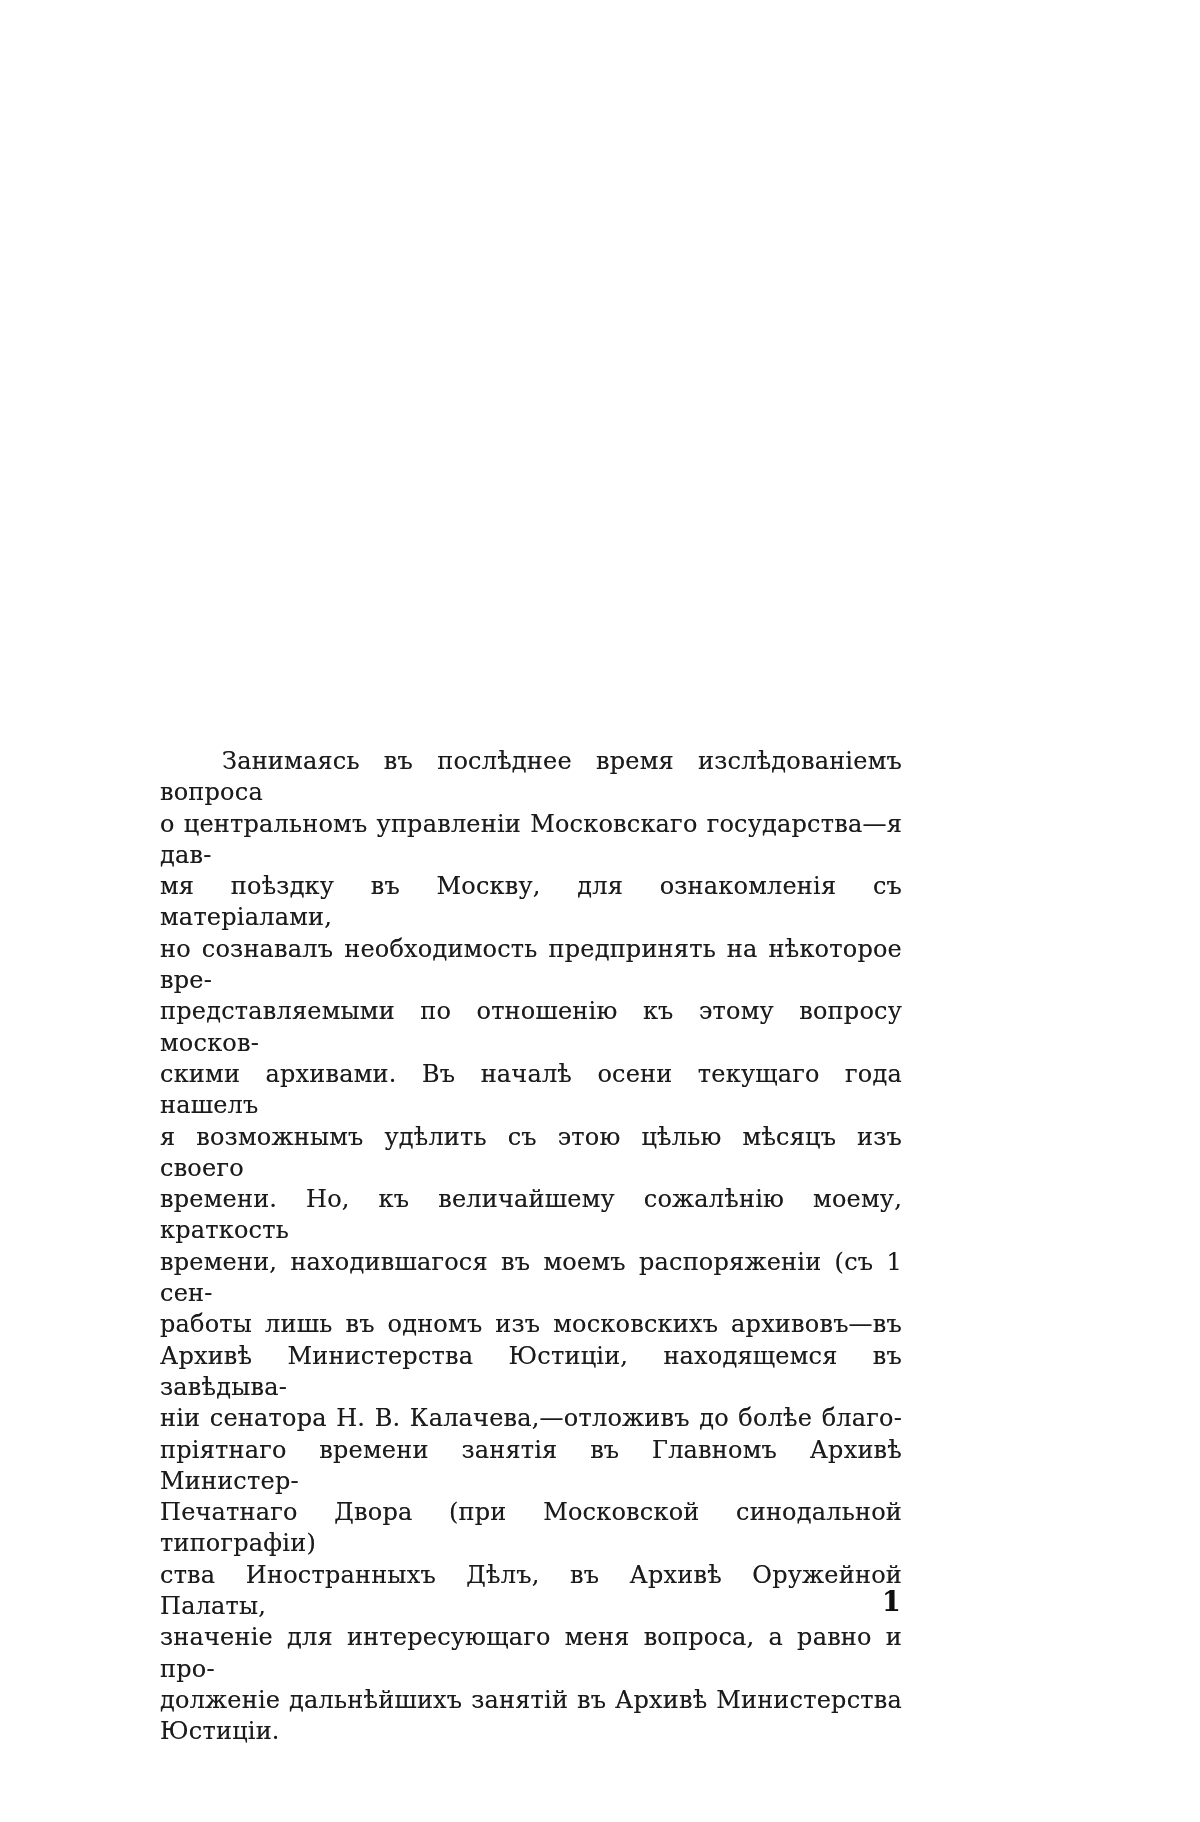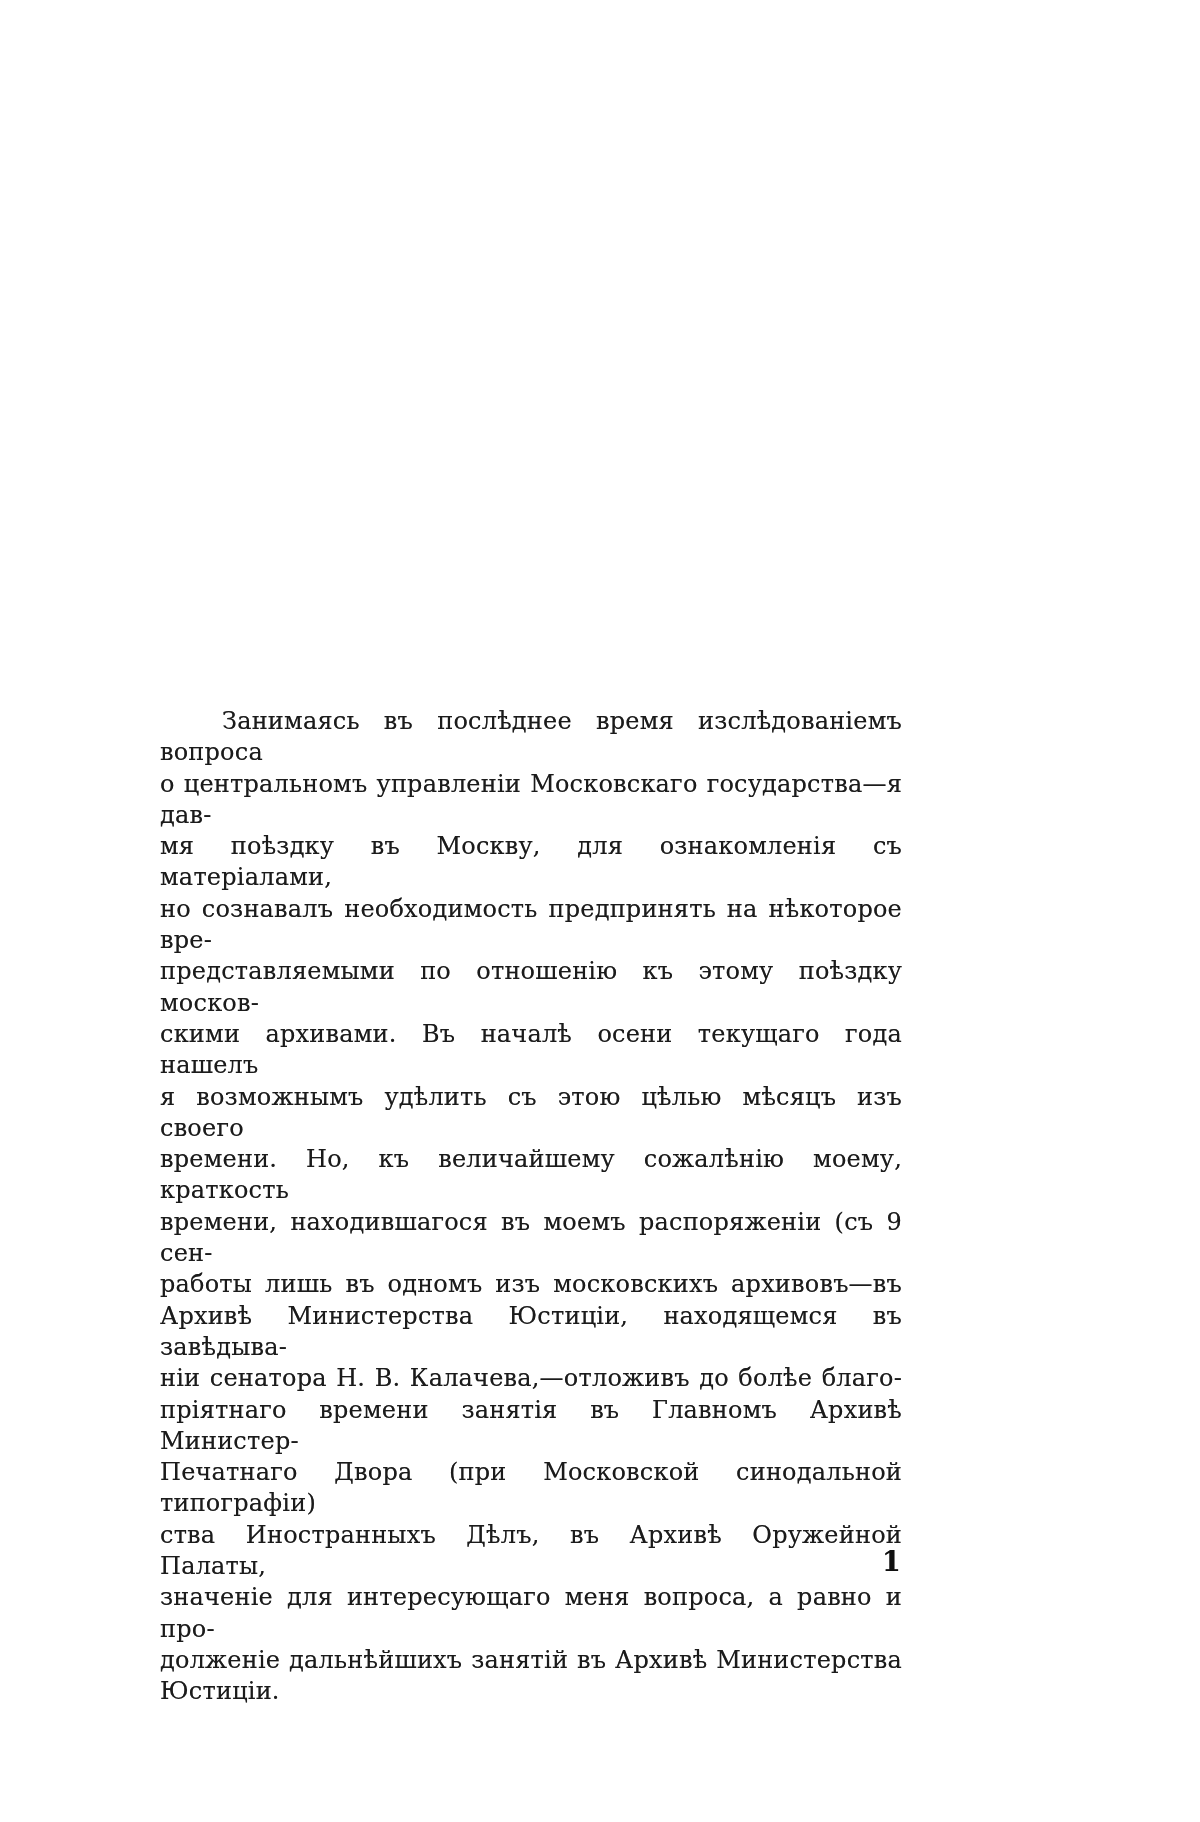--- a/index.html
+++ b/index.html
@@ -6,20 +6,21 @@
     margin: 0;
     padding: 0;
     background: #ffffff;
   }
   .page {
     position: relative;
     width: 1200px;
     height: 1714px;
     background: #ffffff;
     overflow: hidden;
+    margin-top: 40px;
   }
   .text-block {
     position: absolute;
     left: 160px;
     top: 706px;
     width: 742px;
     color: #1b1b1b;
     font-family: "DejaVu Serif", "Liberation Serif", serif;
     font-size: 24px;
     line-height: 31.3px;
@@ -59,25 +60,25 @@
 </style>
 </head>
 <body>
 
 <div class="page">
   <div class="text-block" id="text-block">
       <div class="line indent">Занимаясь въ послѣднее время изслѣдованіемъ вопроса</div>
       <div class="line">о центральномъ управленіи Московскаго государства—я дав-</div>
       <div class="line">мя поѣздку въ Москву, для ознакомленія съ матеріалами,</div>
       <div class="line">но сознавалъ необходимость предпринять на нѣкоторое вре-</div>
-      <div class="line">представляемыми по отношенію къ этому поѣздку москов-</div>
+      <div class="line">представляемыми по отношенію къ этому вопросу москов-</div>
       <div class="line">скими архивами. Въ началѣ осени текущаго года нашелъ</div>
       <div class="line">я возможнымъ удѣлить съ этою цѣлью мѣсяцъ изъ своего</div>
       <div class="line">времени. Но, къ величайшему сожалѣнію моему, краткость</div>
-      <div class="line">времени, находившагося въ моемъ распоряженіи (съ 9 сен-</div>
+      <div class="line">времени, находившагося въ моемъ распоряженіи (съ 1 сен-</div>
       <div class="line">работы лишь въ одномъ изъ московскихъ архивовъ—въ</div>
       <div class="line">Архивѣ Министерства Юстиціи, находящемся въ завѣдыва-</div>
       <div class="line">ніи сенатора Н. В. Калачева,—отложивъ до болѣе благо-</div>
       <div class="line">пріятнаго времени занятія въ Главномъ Архивѣ Министер-</div>
       <div class="line">Печатнаго Двора (при Московской синодальной типографіи)</div>
       <div class="line">ства Иностранныхъ Дѣлъ, въ Архивѣ Оружейной Палаты,</div>
       <div class="line">значеніе для интересующаго меня вопроса, а равно и про-</div>
       <div class="line">долженіе дальнѣйшихъ занятій въ Архивѣ Министерства</div>
       <div class="line end">Юстиціи.</div>
     </div>

